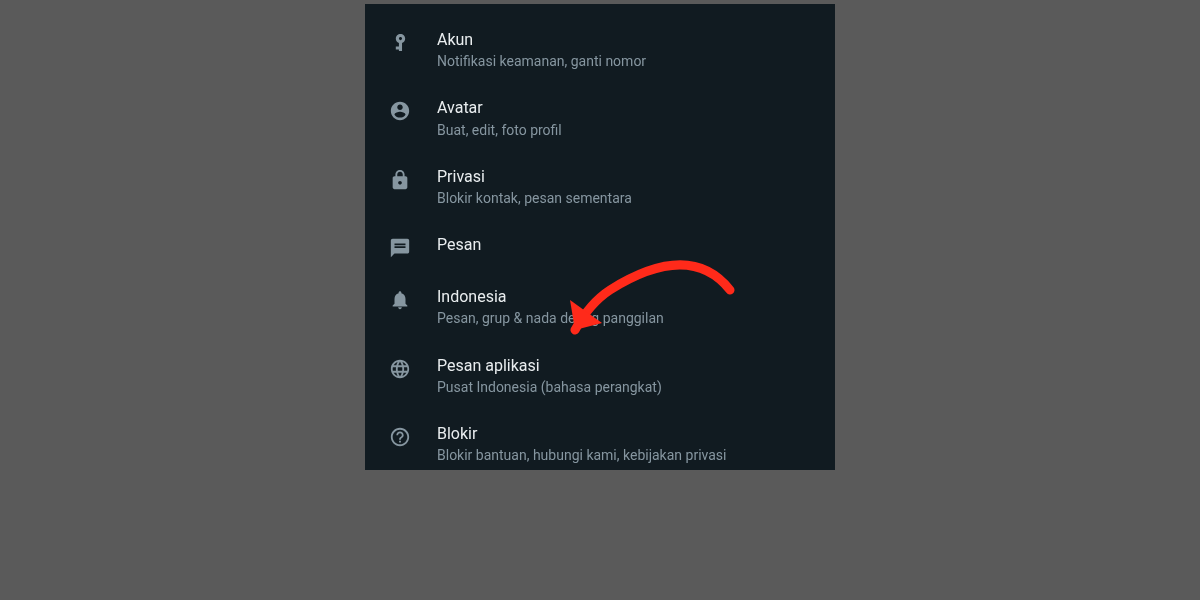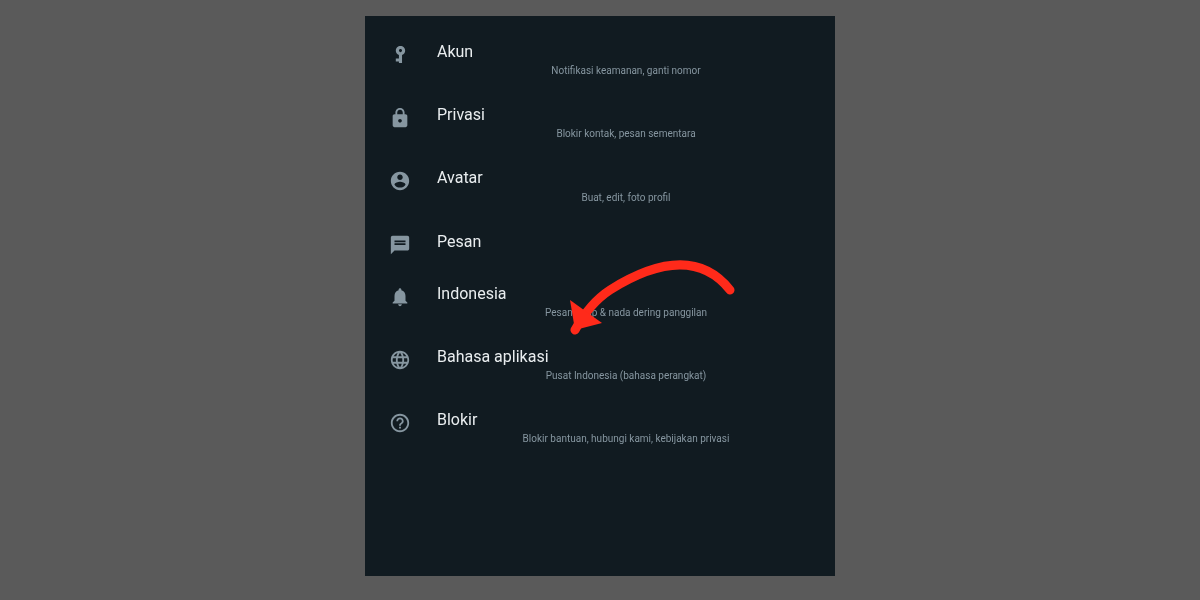--- a/index.html
+++ b/index.html
@@ -11,23 +11,23 @@
       width: 1200px;
       height: 600px;
       background: #5a5a5a;
       font-family: -apple-system, BlinkMacSystemFont, "Segoe UI", Roboto, sans-serif;
       overflow: hidden;
       position: relative;
     }
     .phone-panel {
       position: absolute;
       left: 365px;
-      top: 16px;
+      top: 4px;
       width: 470px;
-      height: 560px;
+      height: 466px;
       background: #111b21;
       display: flex;
       flex-direction: column;
       overflow: hidden;
     }
     .settings-list {
       display: flex;
       flex-direction: column;
       padding-top: 12px;
     }
@@ -57,24 +57,23 @@
       gap: 3px;
     }
     .title {
       color: #e9edef;
       font-size: 16px;
       font-weight: 400;
       line-height: 1.2;
     }
     .subtitle {
       color: #8696a0;
-      font-size: 10px;
+      font-size: 14px;
       font-weight: 400;
       line-height: 1.3;
-      text-align: center;
     }
     .arrow-annotation {
       position: absolute;
       left: 550px;
       top: 245px;
       width: 200px;
       height: 120px;
       pointer-events: none;
     }
     .arrow-annotation svg {
@@ -97,38 +96,38 @@
       </div>
       <div class="text-wrap">
         <div class="title">Akun</div>
         <div class="subtitle">Notifikasi keamanan, ganti nomor</div>
       </div>
     </div>
 
     <div class="setting-item">
       <div class="icon-wrap">
         <svg viewBox="0 0 24 24">
+            <path d="M12 2C6.48 2 2 6.48 2 12s4.48 10 10 10 10-4.48 10-10S17.52 2 12 2zm0 3c1.66 0 3 1.34 3 3s-1.34 3-3 3-3-1.34-3-3 1.34-3 3-3zm0 14.2c-2.5 0-4.71-1.28-6-3.22.03-1.99 4-3.08 6-3.08 1.99 0 5.97 1.09 6 3.08-1.29 1.94-3.5 3.22-6 3.22z"></path>
+          </svg>
+      </div>
+      <div class="text-wrap">
+        <div class="title">Avatar</div>
+        <div class="subtitle">Buat, edit, foto profil</div>
+      </div>
+    </div>
+
+    <div class="setting-item">
+      <div class="icon-wrap">
+        <svg viewBox="0 0 24 24">
             <path d="M18 8h-1V6c0-2.76-2.24-5-5-5S7 3.24 7 6v2H6c-1.1 0-2 .9-2 2v10c0 1.1.9 2 2 2h12c1.1 0 2-.9 2-2V10c0-1.1-.9-2-2-2zm-6 9c-1.1 0-2-.9-2-2s.9-2 2-2 2 .9 2 2-.9 2-2 2zM9 8V6c0-1.66 1.34-3 3-3s3 1.34 3 3v2H9z"></path>
           </svg>
       </div>
       <div class="text-wrap">
         <div class="title">Privasi</div>
         <div class="subtitle">Blokir kontak, pesan sementara</div>
-      </div>
-    </div>
-
-    <div class="setting-item">
-      <div class="icon-wrap">
-        <svg viewBox="0 0 24 24">
-            <path d="M12 2C6.48 2 2 6.48 2 12s4.48 10 10 10 10-4.48 10-10S17.52 2 12 2zm0 3c1.66 0 3 1.34 3 3s-1.34 3-3 3-3-1.34-3-3 1.34-3 3-3zm0 14.2c-2.5 0-4.71-1.28-6-3.22.03-1.99 4-3.08 6-3.08 1.99 0 5.97 1.09 6 3.08-1.29 1.94-3.5 3.22-6 3.22z"></path>
-          </svg>
-      </div>
-      <div class="text-wrap">
-        <div class="title">Avatar</div>
-        <div class="subtitle">Buat, edit, foto profil</div>
       </div>
     </div>
 
     <div class="setting-item">
       <div class="icon-wrap">
         <svg viewBox="0 0 24 24">
             <path d="M20 2H4c-1.1 0-2 .9-2 2v18l4-4h14c1.1 0 2-.9 2-2V4c0-1.1-.9-2-2-2zm-2 10H6v-2h12v2zm0-3H6V7h12v2z"></path>
           </svg>
       </div>
       <div class="text-wrap">
@@ -149,21 +148,21 @@
     </div>
 
 
     <div class="setting-item">
       <div class="icon-wrap">
         <svg viewBox="0 0 24 24">
             <path d="M11.99 2C6.47 2 2 6.48 2 12s4.47 10 9.99 10C17.52 22 22 17.52 22 12S17.52 2 11.99 2zm6.93 6h-2.95c-.32-1.25-.78-2.45-1.38-3.56 1.84.63 3.37 1.91 4.33 3.56zM12 4.04c.83 1.2 1.48 2.53 1.91 3.96h-3.82c.43-1.43 1.08-2.76 1.91-3.96zM4.26 14C4.1 13.36 4 12.69 4 12s.1-1.36.26-2h3.38c-.08.66-.14 1.32-.14 2 0 .68.06 1.34.14 2H4.26zm.82 2h2.95c.32 1.25.78 2.45 1.38 3.56-1.84-.63-3.37-1.9-4.33-3.56zm2.95-8H5.08c.96-1.66 2.49-2.93 4.33-3.56C8.81 5.55 8.35 6.75 8.03 8zM12 19.96c-.83-1.2-1.48-2.53-1.91-3.96h3.82c-.43 1.43-1.08 2.76-1.91 3.96zM14.34 14H9.66c-.09-.66-.16-1.32-.16-2 0-.68.07-1.35.16-2h4.68c.09.65.16 1.32.16 2 0 .68-.07 1.34-.16 2zm.25 5.56c.6-1.11 1.06-2.31 1.38-3.56h2.95c-.96 1.65-2.49 2.93-4.33 3.56zM16.36 14c.08-.66.14-1.32.14-2 0-.68-.06-1.34-.14-2h3.38c.16.64.26 1.31.26 2s-.1 1.36-.26 2h-3.38z"></path>
           </svg>
       </div>
       <div class="text-wrap">
-        <div class="title">Bahasa aplikasi</div>
+        <div class="title">Pesan aplikasi</div>
         <div class="subtitle">Pusat Indonesia (bahasa perangkat)</div>
       </div>
     </div>
 
     <div class="setting-item">
       <div class="icon-wrap">
         <svg viewBox="0 0 24 24">
             <path d="M11 18h2v-2h-2v2zm1-16C6.48 2 2 6.48 2 12s4.48 10 10 10 10-4.48 10-10S17.52 2 12 2zm0 18c-4.41 0-8-3.59-8-8s3.59-8 8-8 8 3.59 8 8-3.59 8-8 8zm0-14c-2.21 0-4 1.79-4 4h2c0-1.1.9-2 2-2s2 .9 2 2c0 2-3 1.75-3 5h2c0-2.25 3-2.5 3-5 0-2.21-1.79-4-4-4z"></path>
           </svg>
       </div>

